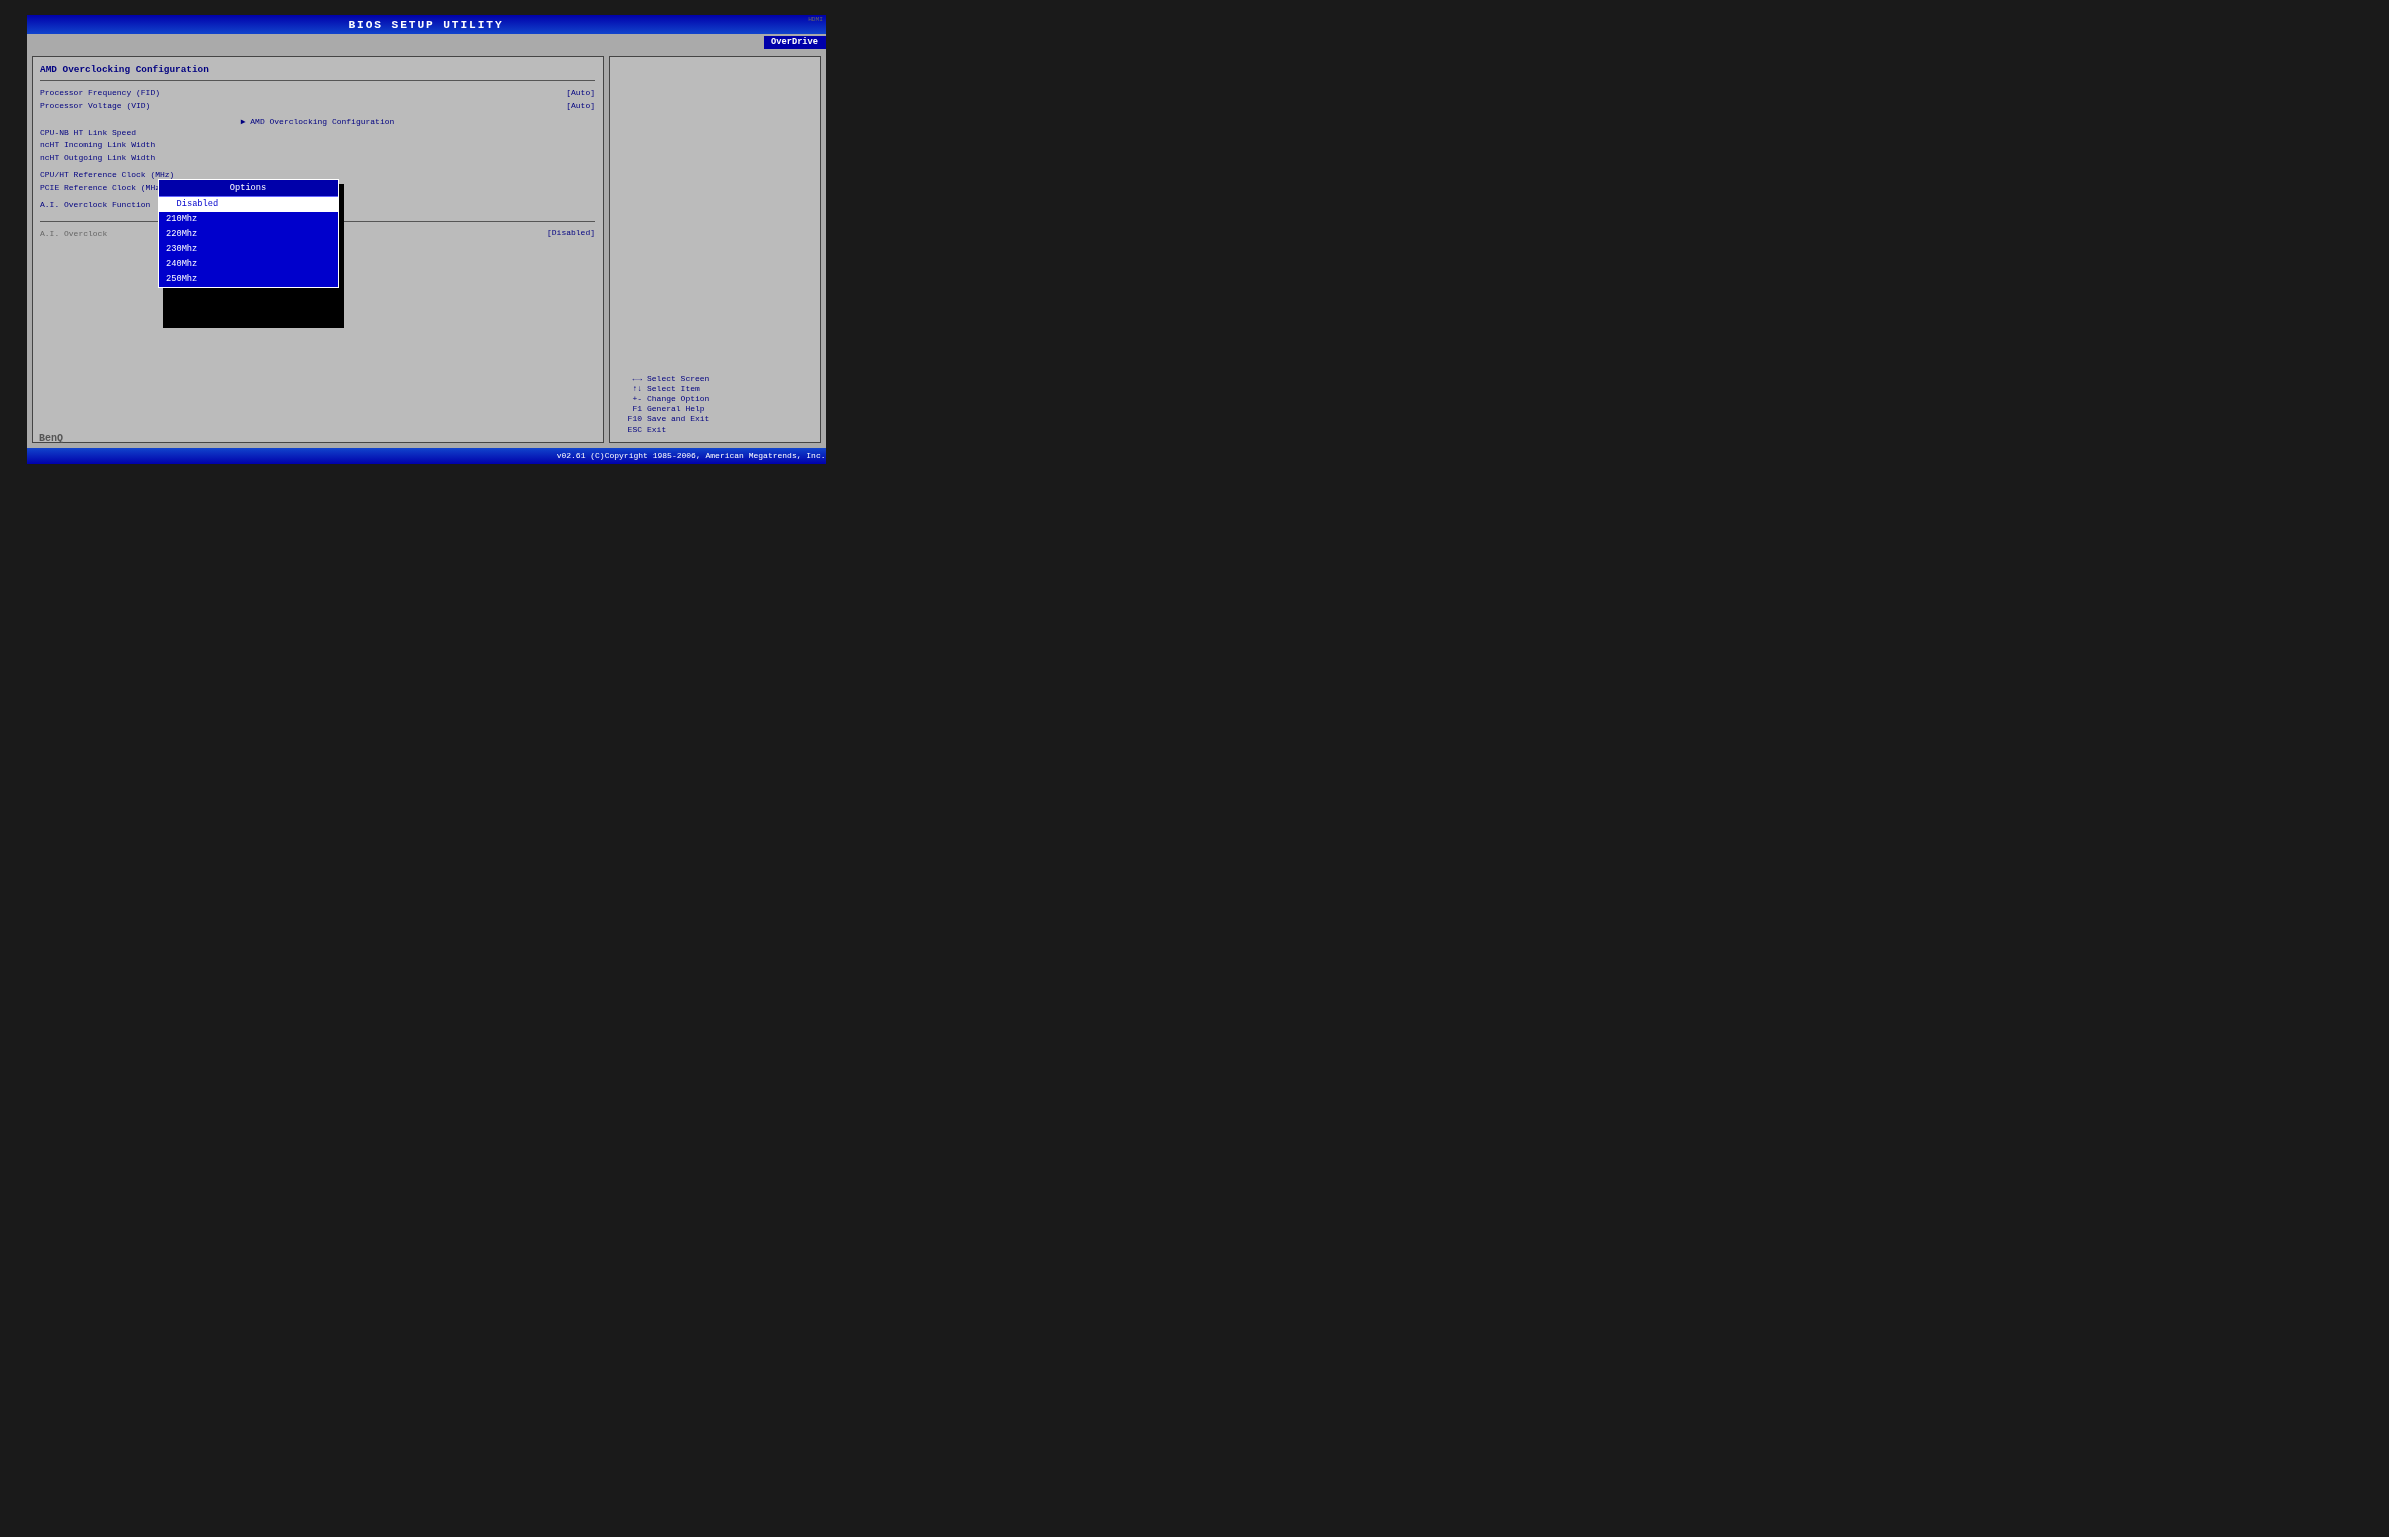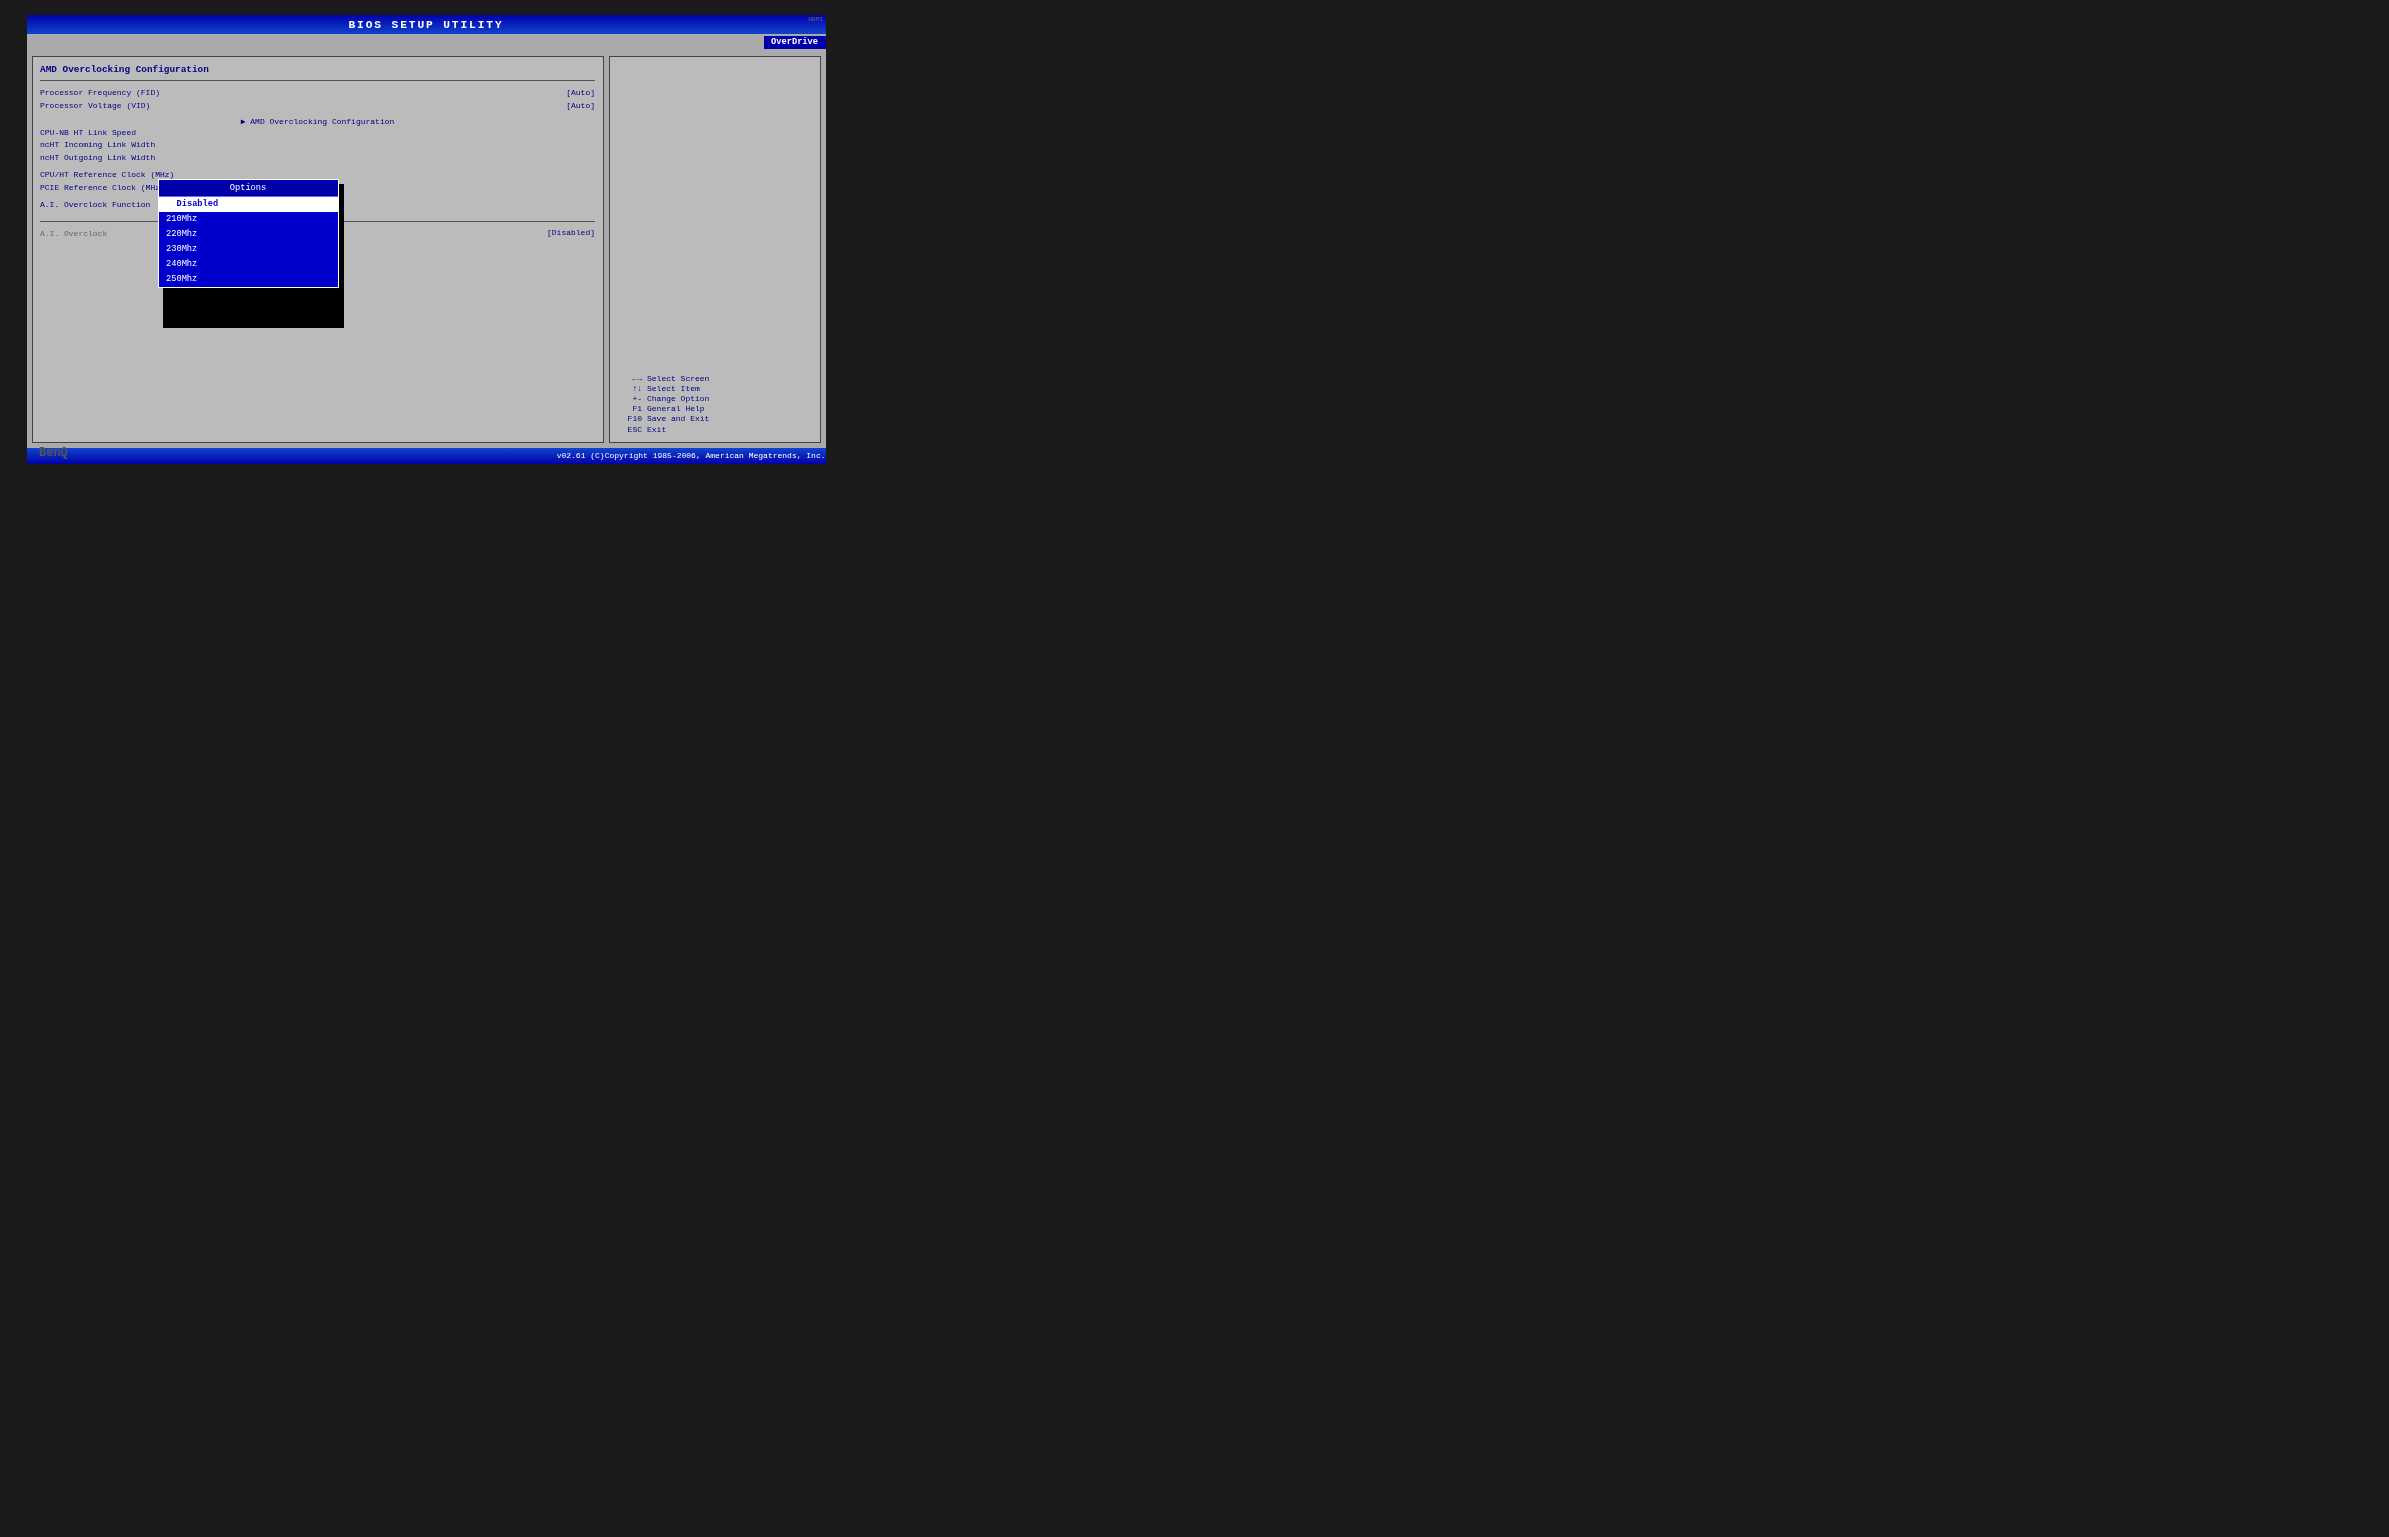--- a/index.html
+++ b/index.html
@@ -155,21 +155,21 @@
     .dropdown-item {
       color: white;
       font-size: 8.7px;
       padding: 2.5px 7.5px;
       cursor: pointer;
     }
 
     .dropdown-item.selected {
       background: white;
       color: #0000cc;
-      font-weight: bold;
+      font-weight: normal;
       padding-left: 18px;
     }
 
     
     .dropdown-shadow {
       position: absolute;
       top: 127px;
       left: 130px;
       width: 181px;
       height: 144px;
@@ -228,24 +228,24 @@
       background: linear-gradient(to bottom, #1144cc, #0000aa);
       color: white;
       text-align: right;
       padding: 3.7px 0;
       font-size: 8px;
     }
 
     
     .benq-logo {
       position: absolute;
-      bottom: 4px;
+      bottom: 20px;
       left: 12.5px;
       color: #555;
-      font-size: 12px;
+      font-size: 10px;
       font-weight: bold;
     }
 
     
     .hdmi-label {
       position: absolute;
       top: 1.2px;
       right: 2.5px;
       color: #666;
       font-size: 6.2px;

